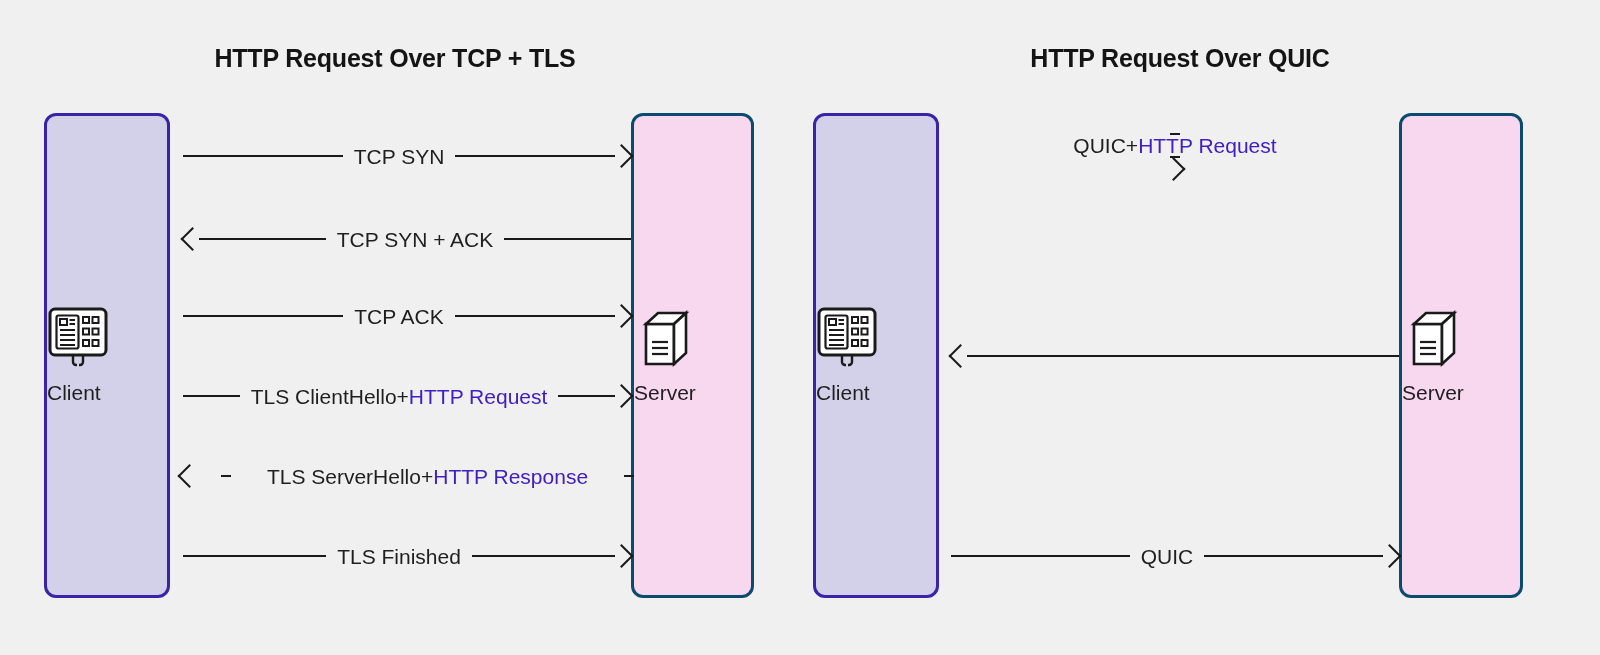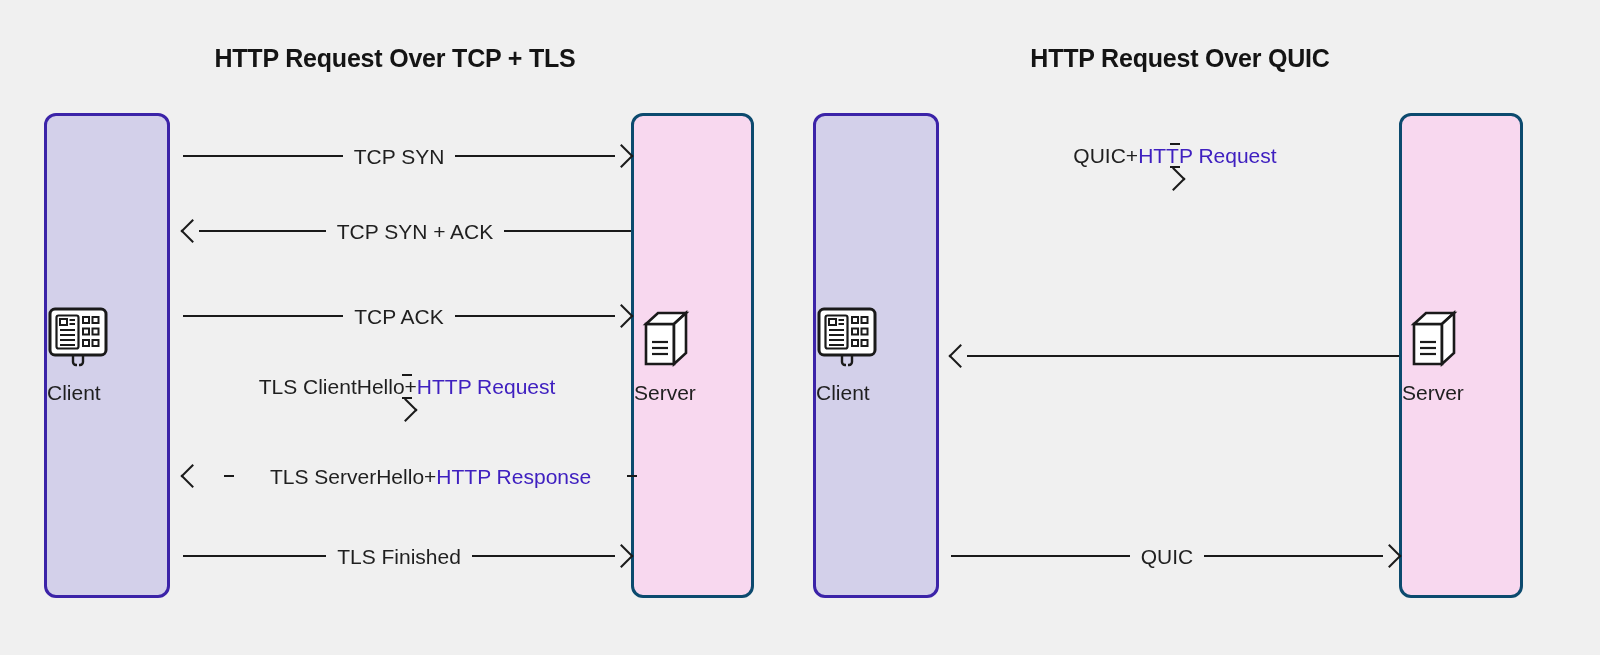--- a/index.html
+++ b/index.html
@@ -66,21 +66,21 @@
 
   
   .icon-wrap { line-height: 0; }
 
   
   .msg {
     position: absolute;
     height: 26px;
     display: flex;
     align-items: center;
-    justify-content: flex-start;
+    justify-content: center;
     pointer-events: none;
   }
   .msg .line {
     flex: 1 1 auto;
     height: 0;
     border-top: 2.5px solid #1a1a1a;
     min-width: 10px;
   }
   .msg .caption {
     flex: 0 0 auto;
@@ -207,33 +207,33 @@
     <div class="node-label">Server</div>
   </div>
 
   <div id="arrow-layer">
       <div class="msg left-panel" style="top: 143px;">
         <div class="line"></div>
         <div class="caption">TCP SYN</div>
         <div class="line"></div>
         <div class="head right"></div>
       </div>
-      <div class="msg left-panel" style="top: 218px;">
+      <div class="msg left-panel" style="top: 226px;">
         <div class="head left"></div>
         <div class="line"></div>
         <div class="caption">TCP SYN + ACK</div>
         <div class="line"></div>
       </div>
       <div class="msg left-panel" style="top: 303px;">
         <div class="line"></div>
         <div class="caption">TCP ACK</div>
         <div class="line"></div>
         <div class="head right"></div>
       </div>
-      <div class="msg left-panel" style="top: 374px; flex-direction: column;">
+      <div class="msg left-panel" style="top: 383px;">
         <div class="line"></div>
         <div class="caption">TLS ClientHello+<span class="hl">HTTP Request</span></div>
         <div class="line"></div>
         <div class="head right"></div>
       </div>
       <div class="msg left-panel" style="top: 463px; gap: 25px;">
         <div class="head left"></div>
         <div class="line"></div>
         <div class="caption">TLS ServerHello+<span class="hl">HTTP Response</span></div>
         <div class="line"></div>

